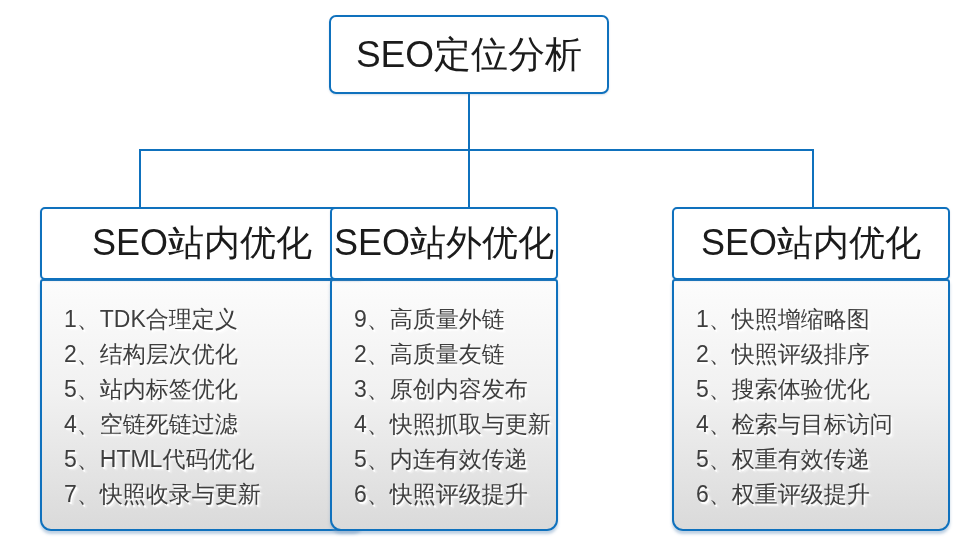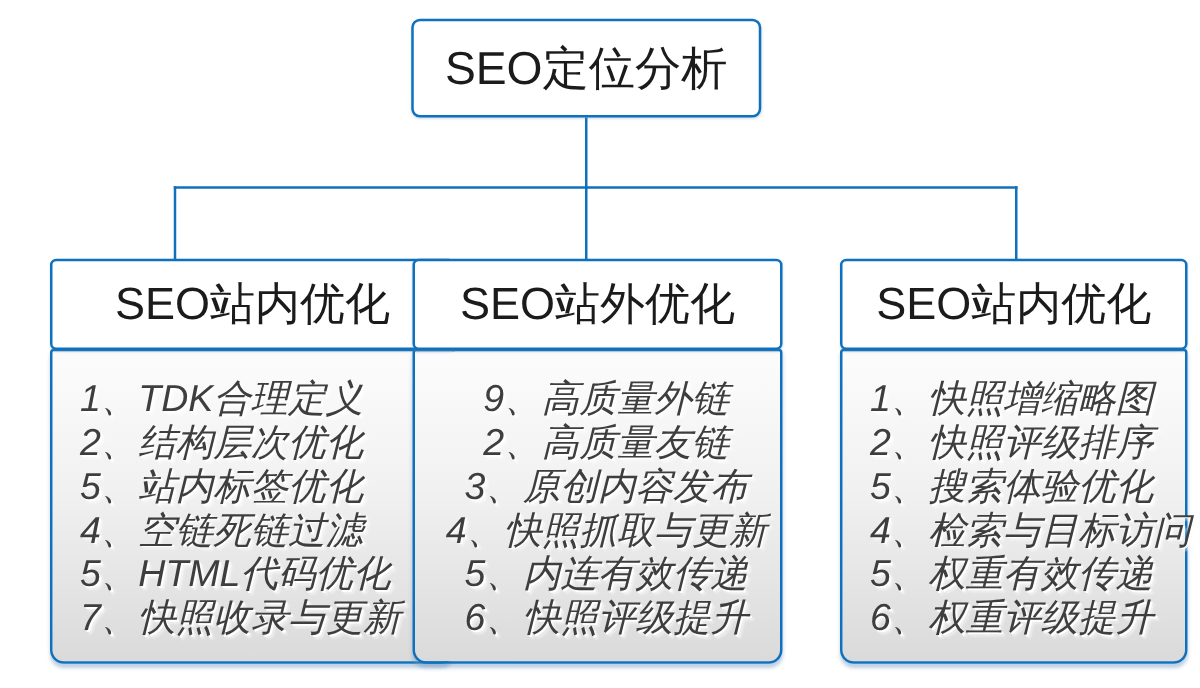--- a/index.html
+++ b/index.html
@@ -54,34 +54,33 @@
     box-shadow: 0 1px 2px rgba(90,130,170,0.25);
   }
   .col-list {
     top: 279px; height: 252px;
     border-radius: 3px 3px 11px 11px;
     background: linear-gradient(180deg, #fcfcfc 0%, #f1f1f1 45%, #dadada 100%);
     box-shadow: 0 3px 3px rgba(110,150,190,0.45);
     z-index: 1;
   }
   .c1 { left: 8px;   width: 324px; margin-left: 32px; }
-  .c2 { left: 330px; width: 296px; text-align: center; }
+  .c2 { left: 330px; width: 228px; }
   .c3 { left: 672px; width: 278px; }
   .col-list ul {
     list-style: none;
     padding: 21px 8px 0 22px;
   }
   .col-list li {
     height: 35px;
     line-height: 35px;
-    font-size: 30px;
+    font-size: 23px;
     color: var(--list-text);
     white-space: nowrap;
     text-shadow: 1.5px 1.5px 0 rgba(255,255,255,0.95), 3px 3px 2px rgba(255,255,255,0.6);
-    font-style: italic;
   }
 </style>
 </head>
 <body>
 
 <div class="canvas">
 
   <svg class="connectors" viewBox="0 0 960 550" xmlns="http://www.w3.org/2000/svg">
     <line x1="469" y1="94" x2="469" y2="151"></line>
     <line x1="139" y1="150" x2="814" y2="150"></line>

